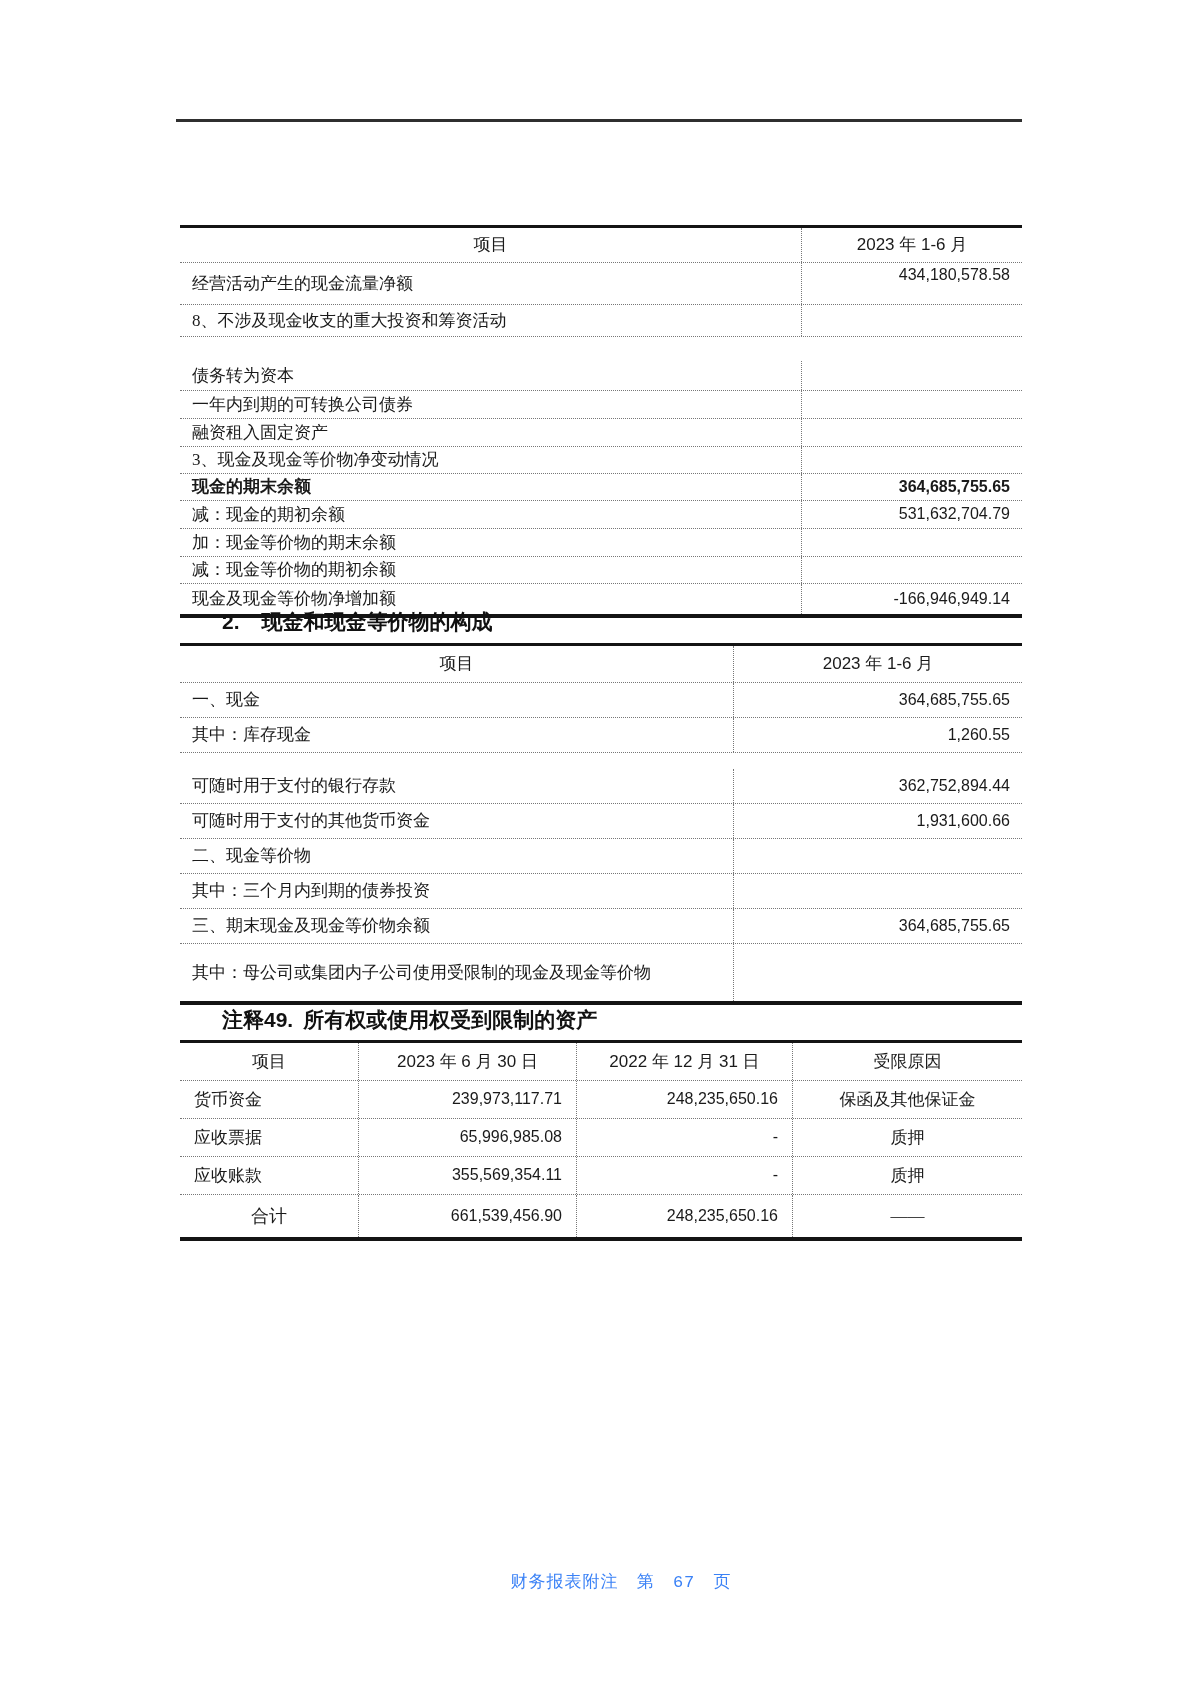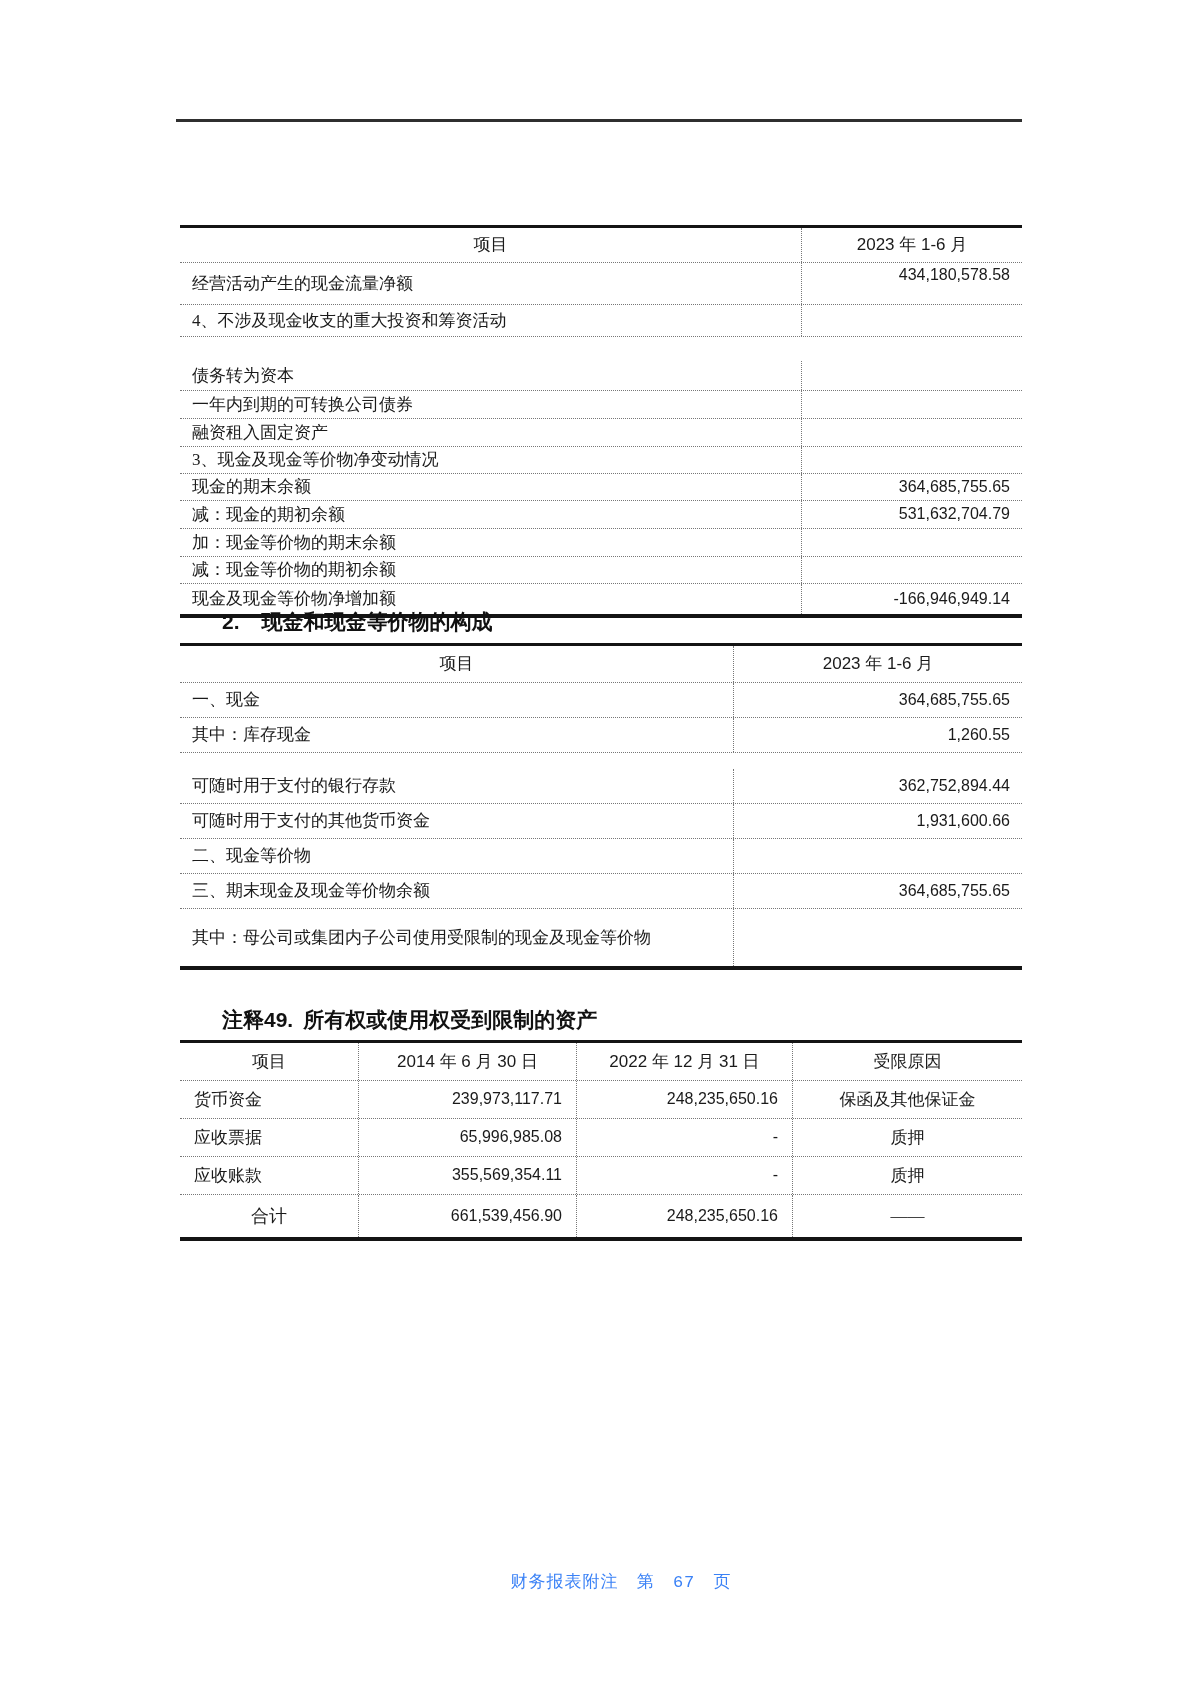--- a/index.html
+++ b/index.html
@@ -57,40 +57,40 @@
   <div class="tbl" style="top:225px;">
     <div class="tr th" style="height:35px;">
       <div class="td c1" style="border-right:1px dotted #777;">项目</div>
       <div class="td val num" style="font-size:17px;">2023 年 1-6 月</div>
     </div>
     <div class="tr" style="height:42px;">
       <div class="td lbl c1">经营活动产生的现金流量净额</div>
       <div class="td val num v-top">434,180,578.58</div>
     </div>
     <div class="tr" style="height:32px;">
-      <div class="td lbl c1">4、不涉及现金收支的重大投资和筹资活动</div>
+      <div class="td lbl c1">8、不涉及现金收支的重大投资和筹资活动</div>
       <div class="td val num"></div>
     </div>
     <div class="tr" style="height:30px;margin-top:24px;">
       <div class="td lbl c1">债务转为资本</div>
       <div class="td val num"></div>
     </div>
     <div class="tr" style="height:28px;">
       <div class="td lbl c1">一年内到期的可转换公司债券</div>
       <div class="td val num"></div>
     </div>
     <div class="tr" style="height:28px;">
       <div class="td lbl c1">融资租入固定资产</div>
       <div class="td val num"></div>
     </div>
     <div class="tr" style="height:27px;gap:18px;">
       <div class="td lbl c1">3、现金及现金等价物净变动情况</div>
       <div class="td val num"></div>
     </div>
-    <div class="tr" style="height:27px;">
+    <div class="tr" style="height:27px;font-weight:bold;">
       <div class="td lbl c1">现金的期末余额</div>
       <div class="td val num">364,685,755.65</div>
     </div>
     <div class="tr" style="height:28px;">
       <div class="td lbl c1">减：现金的期初余额</div>
       <div class="td val num">531,632,704.79</div>
     </div>
     <div class="tr" style="height:28px;">
       <div class="td lbl c1">加：现金等价物的期末余额</div>
       <div class="td val num"></div>
@@ -128,37 +128,41 @@
     </div>
     <div class="tr" style="height:35px;">
       <div class="td lbl c1b">可随时用于支付的其他货币资金</div>
       <div class="td val num">1,931,600.66</div>
     </div>
     <div class="tr" style="height:35px;">
       <div class="td lbl c1b">二、现金等价物</div>
       <div class="td val num"></div>
     </div>
     <div class="tr" style="height:35px;">
+      <div class="td lbl c1b">其中：三个月内到期的债券投资</div>
+      <div class="td val num"></div>
+    </div>
+    <div class="tr" style="height:35px;">
       <div class="td lbl c1b">三、期末现金及现金等价物余额</div>
       <div class="td val num">364,685,755.65</div>
     </div>
     <div class="tr" style="height:57px;">
       <div class="td lbl c1b">其中：母公司或集团内子公司使用受限制的现金及现金等价物</div>
       <div class="td val num"></div>
     </div>
   </div>
 
   <div class="sec-heading tight" style="top:1006px;">
     <span class="sec-num">注释49.</span><span>所有权或使用权受到限制的资产</span>
   </div>
 
   <div class="tbl t3" style="top:1040px;">
     <div class="tr th" style="height:38px;">
       <div class="td c31">项目</div>
-      <div class="td c32 num" style="font-size:17px;">2014 年 6 月 30 日</div>
+      <div class="td c32 num" style="font-size:17px;">2023 年 6 月 30 日</div>
       <div class="td c33 num" style="font-size:17px;">2022 年 12 月 31 日</div>
       <div class="td c34">受限原因</div>
     </div>
     <div class="tr" style="height:38px;">
       <div class="td c31">货币资金</div>
       <div class="td c32 num">239,973,117.71</div>
       <div class="td c33 num">248,235,650.16</div>
       <div class="td c34">保函及其他保证金</div>
     </div>
     <div class="tr" style="height:38px;">

